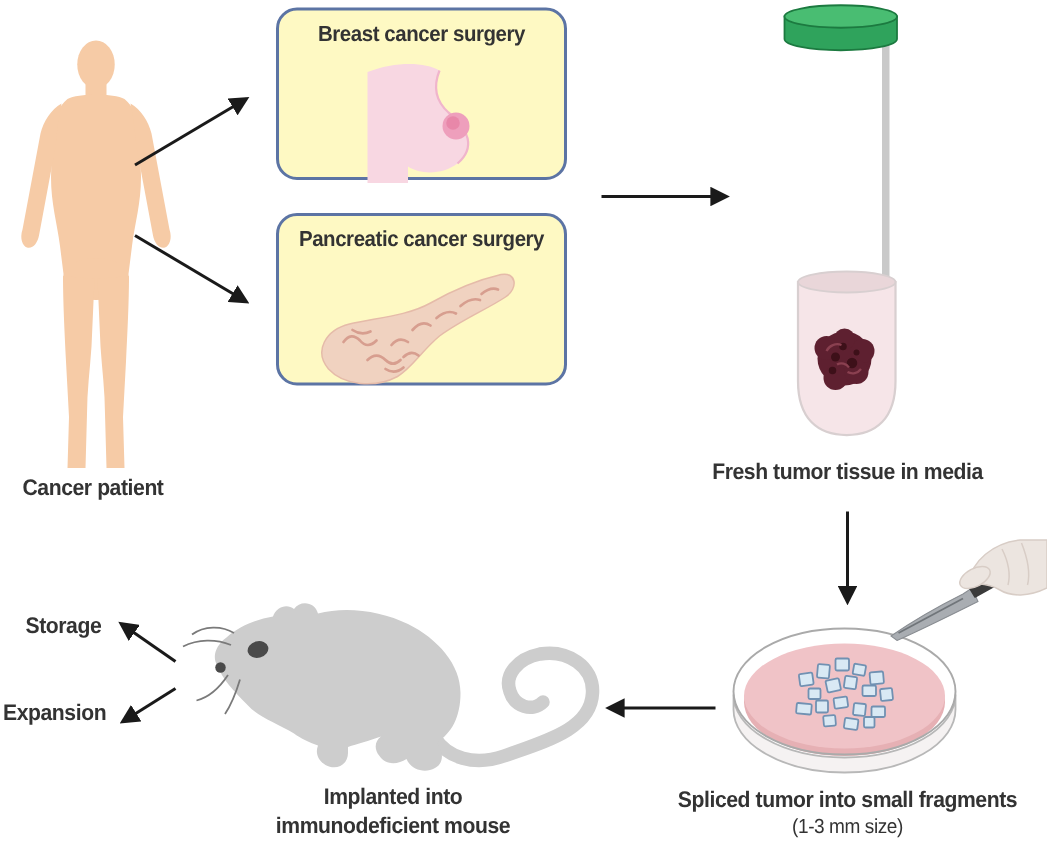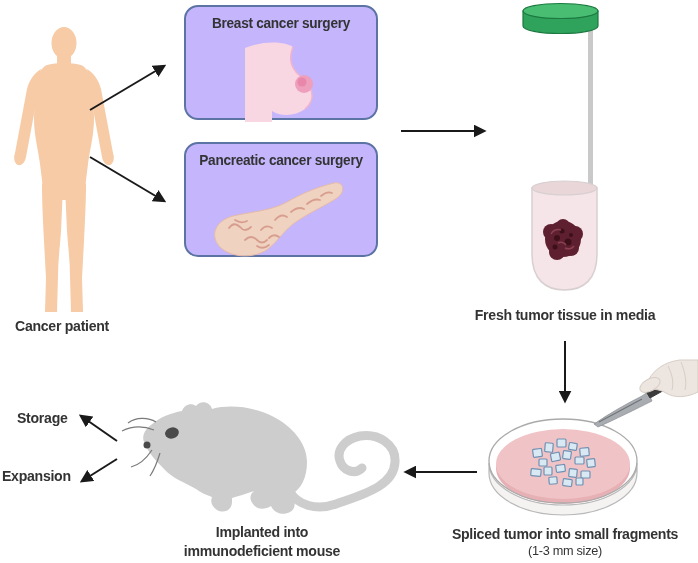--- a/index.html
+++ b/index.html
@@ -9,21 +9,21 @@
     overflow:hidden;
   }
   .abs{position:absolute;}
   .label{
     position:absolute;font-weight:700;font-size:15px;letter-spacing:-0.3px;
     color:var(--text-dark,#333);white-space:nowrap;transform-origin:left top;transform:scaleX(0.94);
   }
   .label.center{transform:translateX(-50%) scaleX(0.94);transform-origin:center top;}
   .label.sub{font-weight:400;font-size:13.5px;}
   .surgery-box{
-    position:absolute;left:184px;width:194px;height:115px;background:#c4b5fd;
+    position:absolute;left:184px;width:194px;height:115px;background:#fef9c3;
     border:2px solid var(--box-border,#5c74a4);border-radius:14px;box-sizing:border-box;
   }
   .surgery-box .title{
     text-align:center;margin-top:8px;font-weight:700;font-size:14.5px;letter-spacing:-0.3px;
     color:var(--text-dark,#333);transform:scaleX(0.94);
   }
   svg{display:block;}
   .arrow-layer{position:absolute;left:0;top:0;pointer-events:none;}
   .arrow-line{stroke:var(--arrow-black,#1a1a1a);stroke-width:2;}
   

